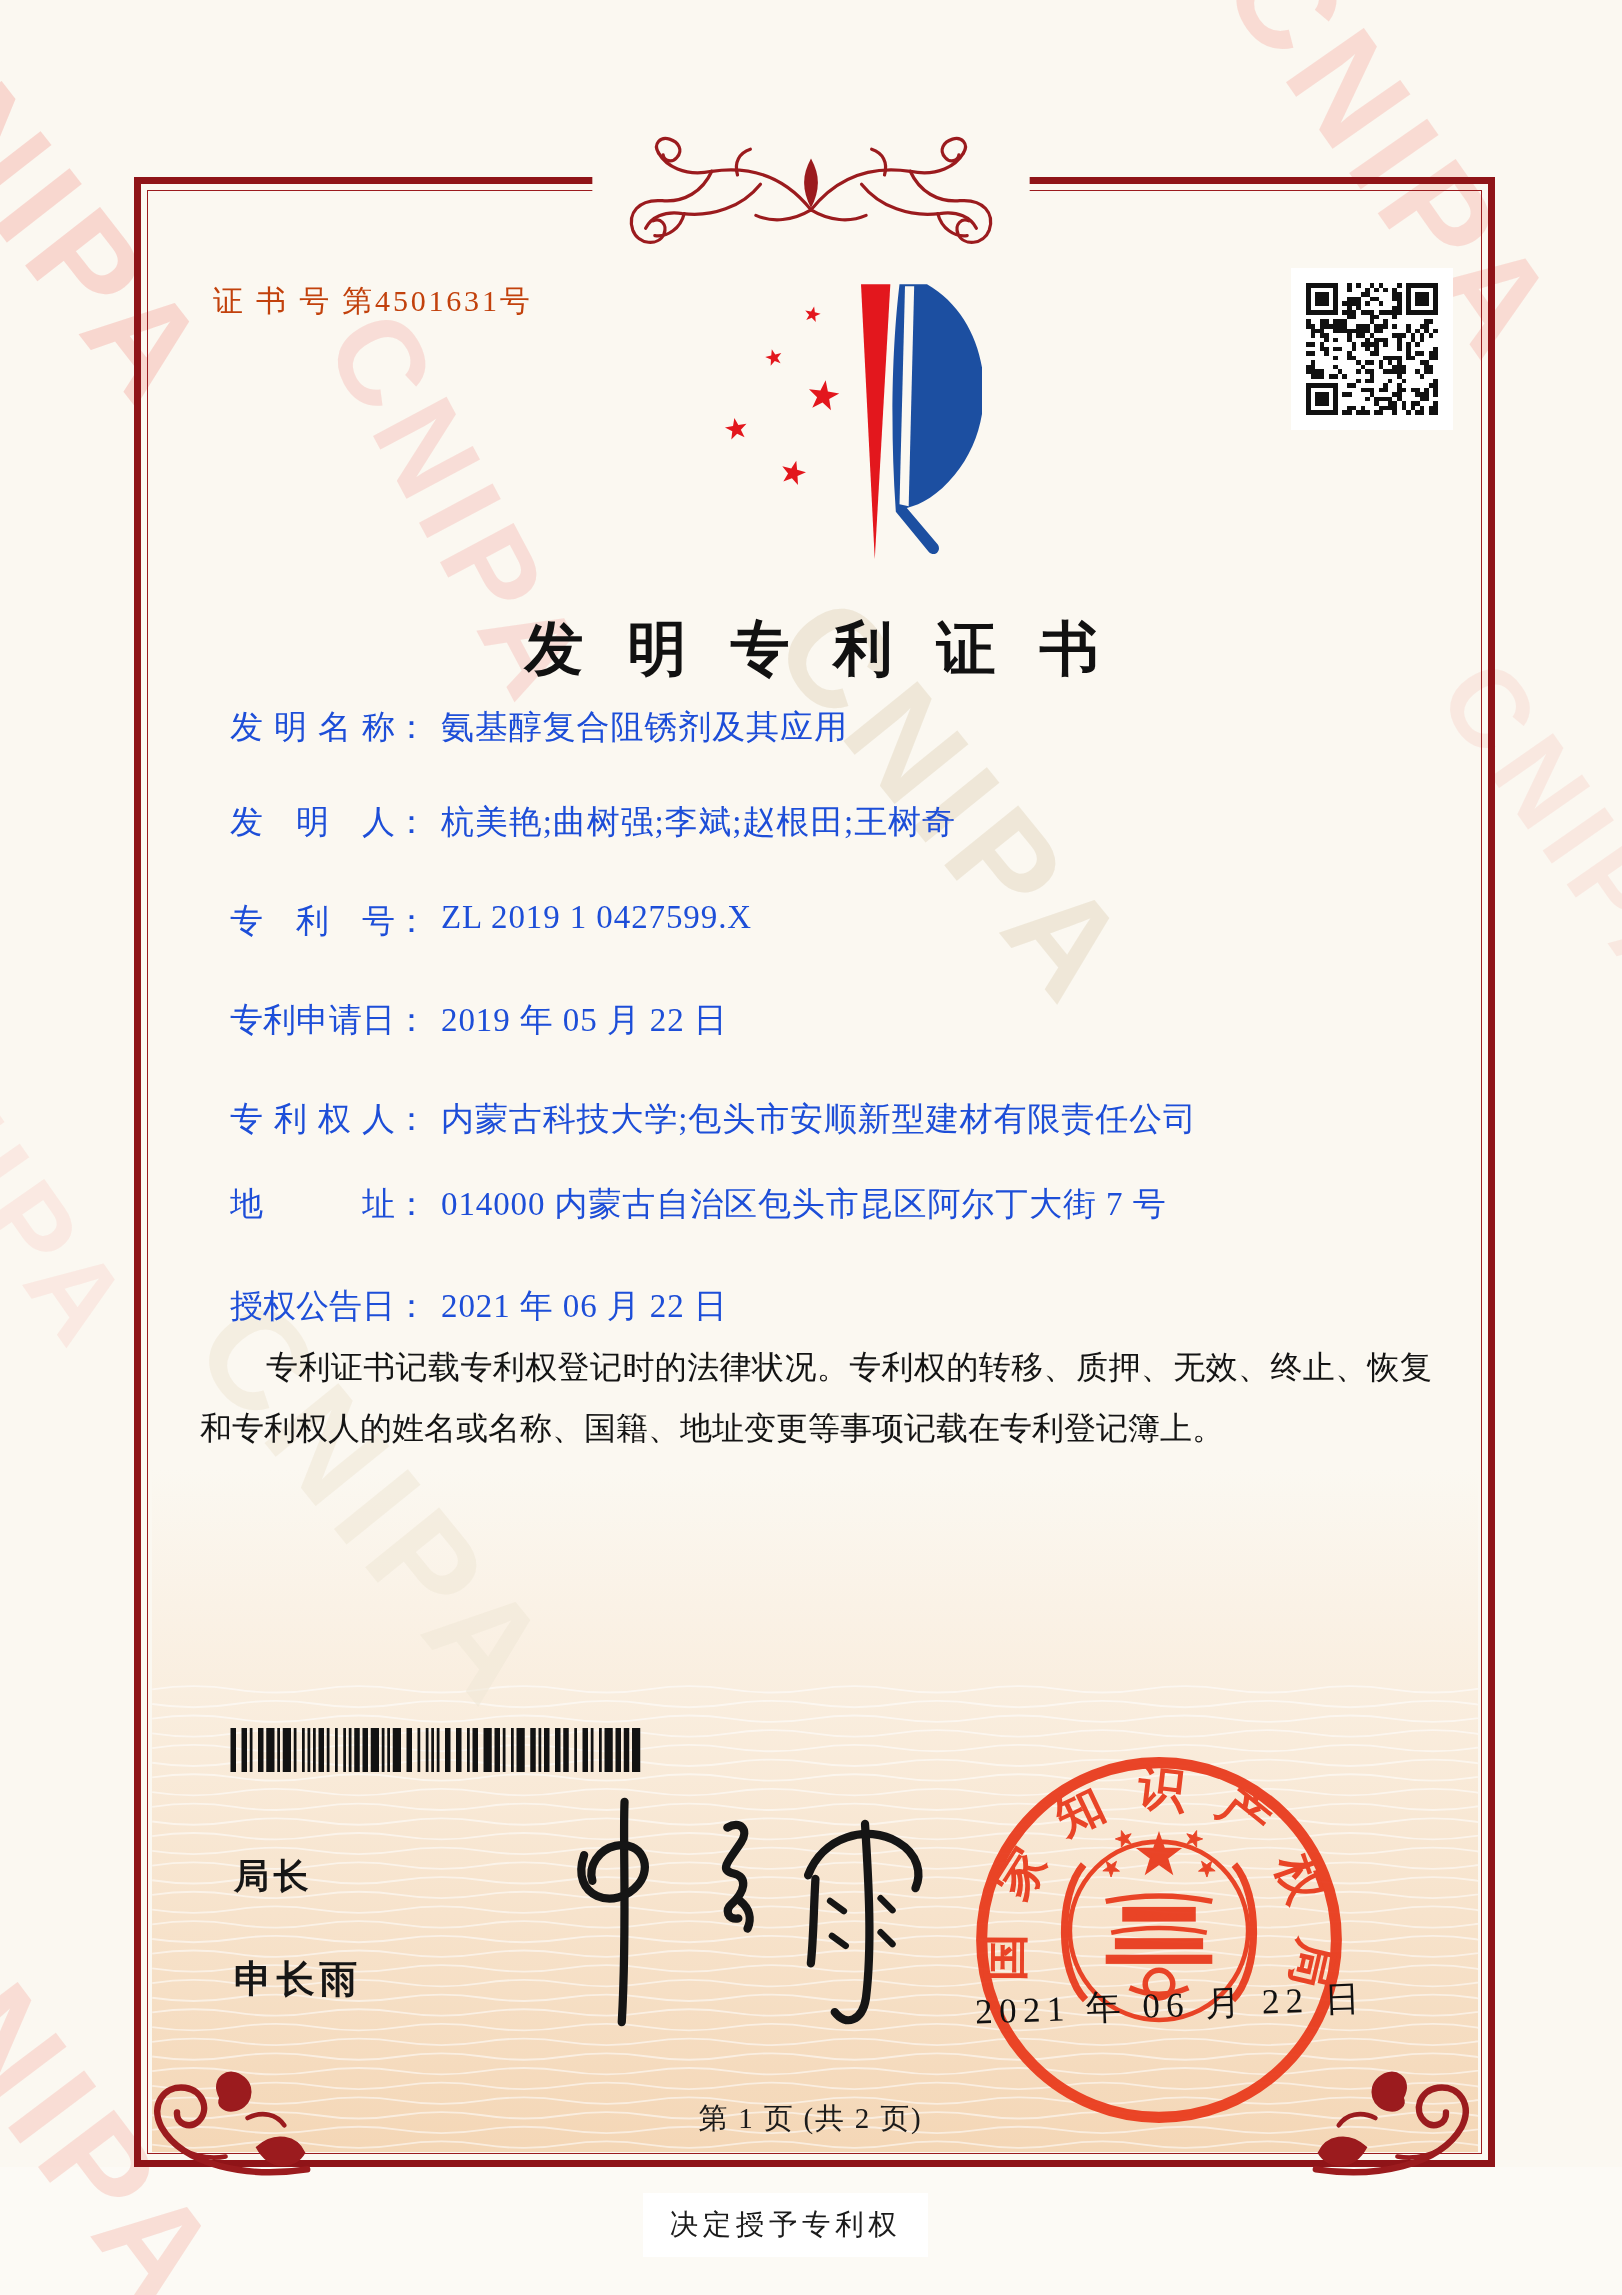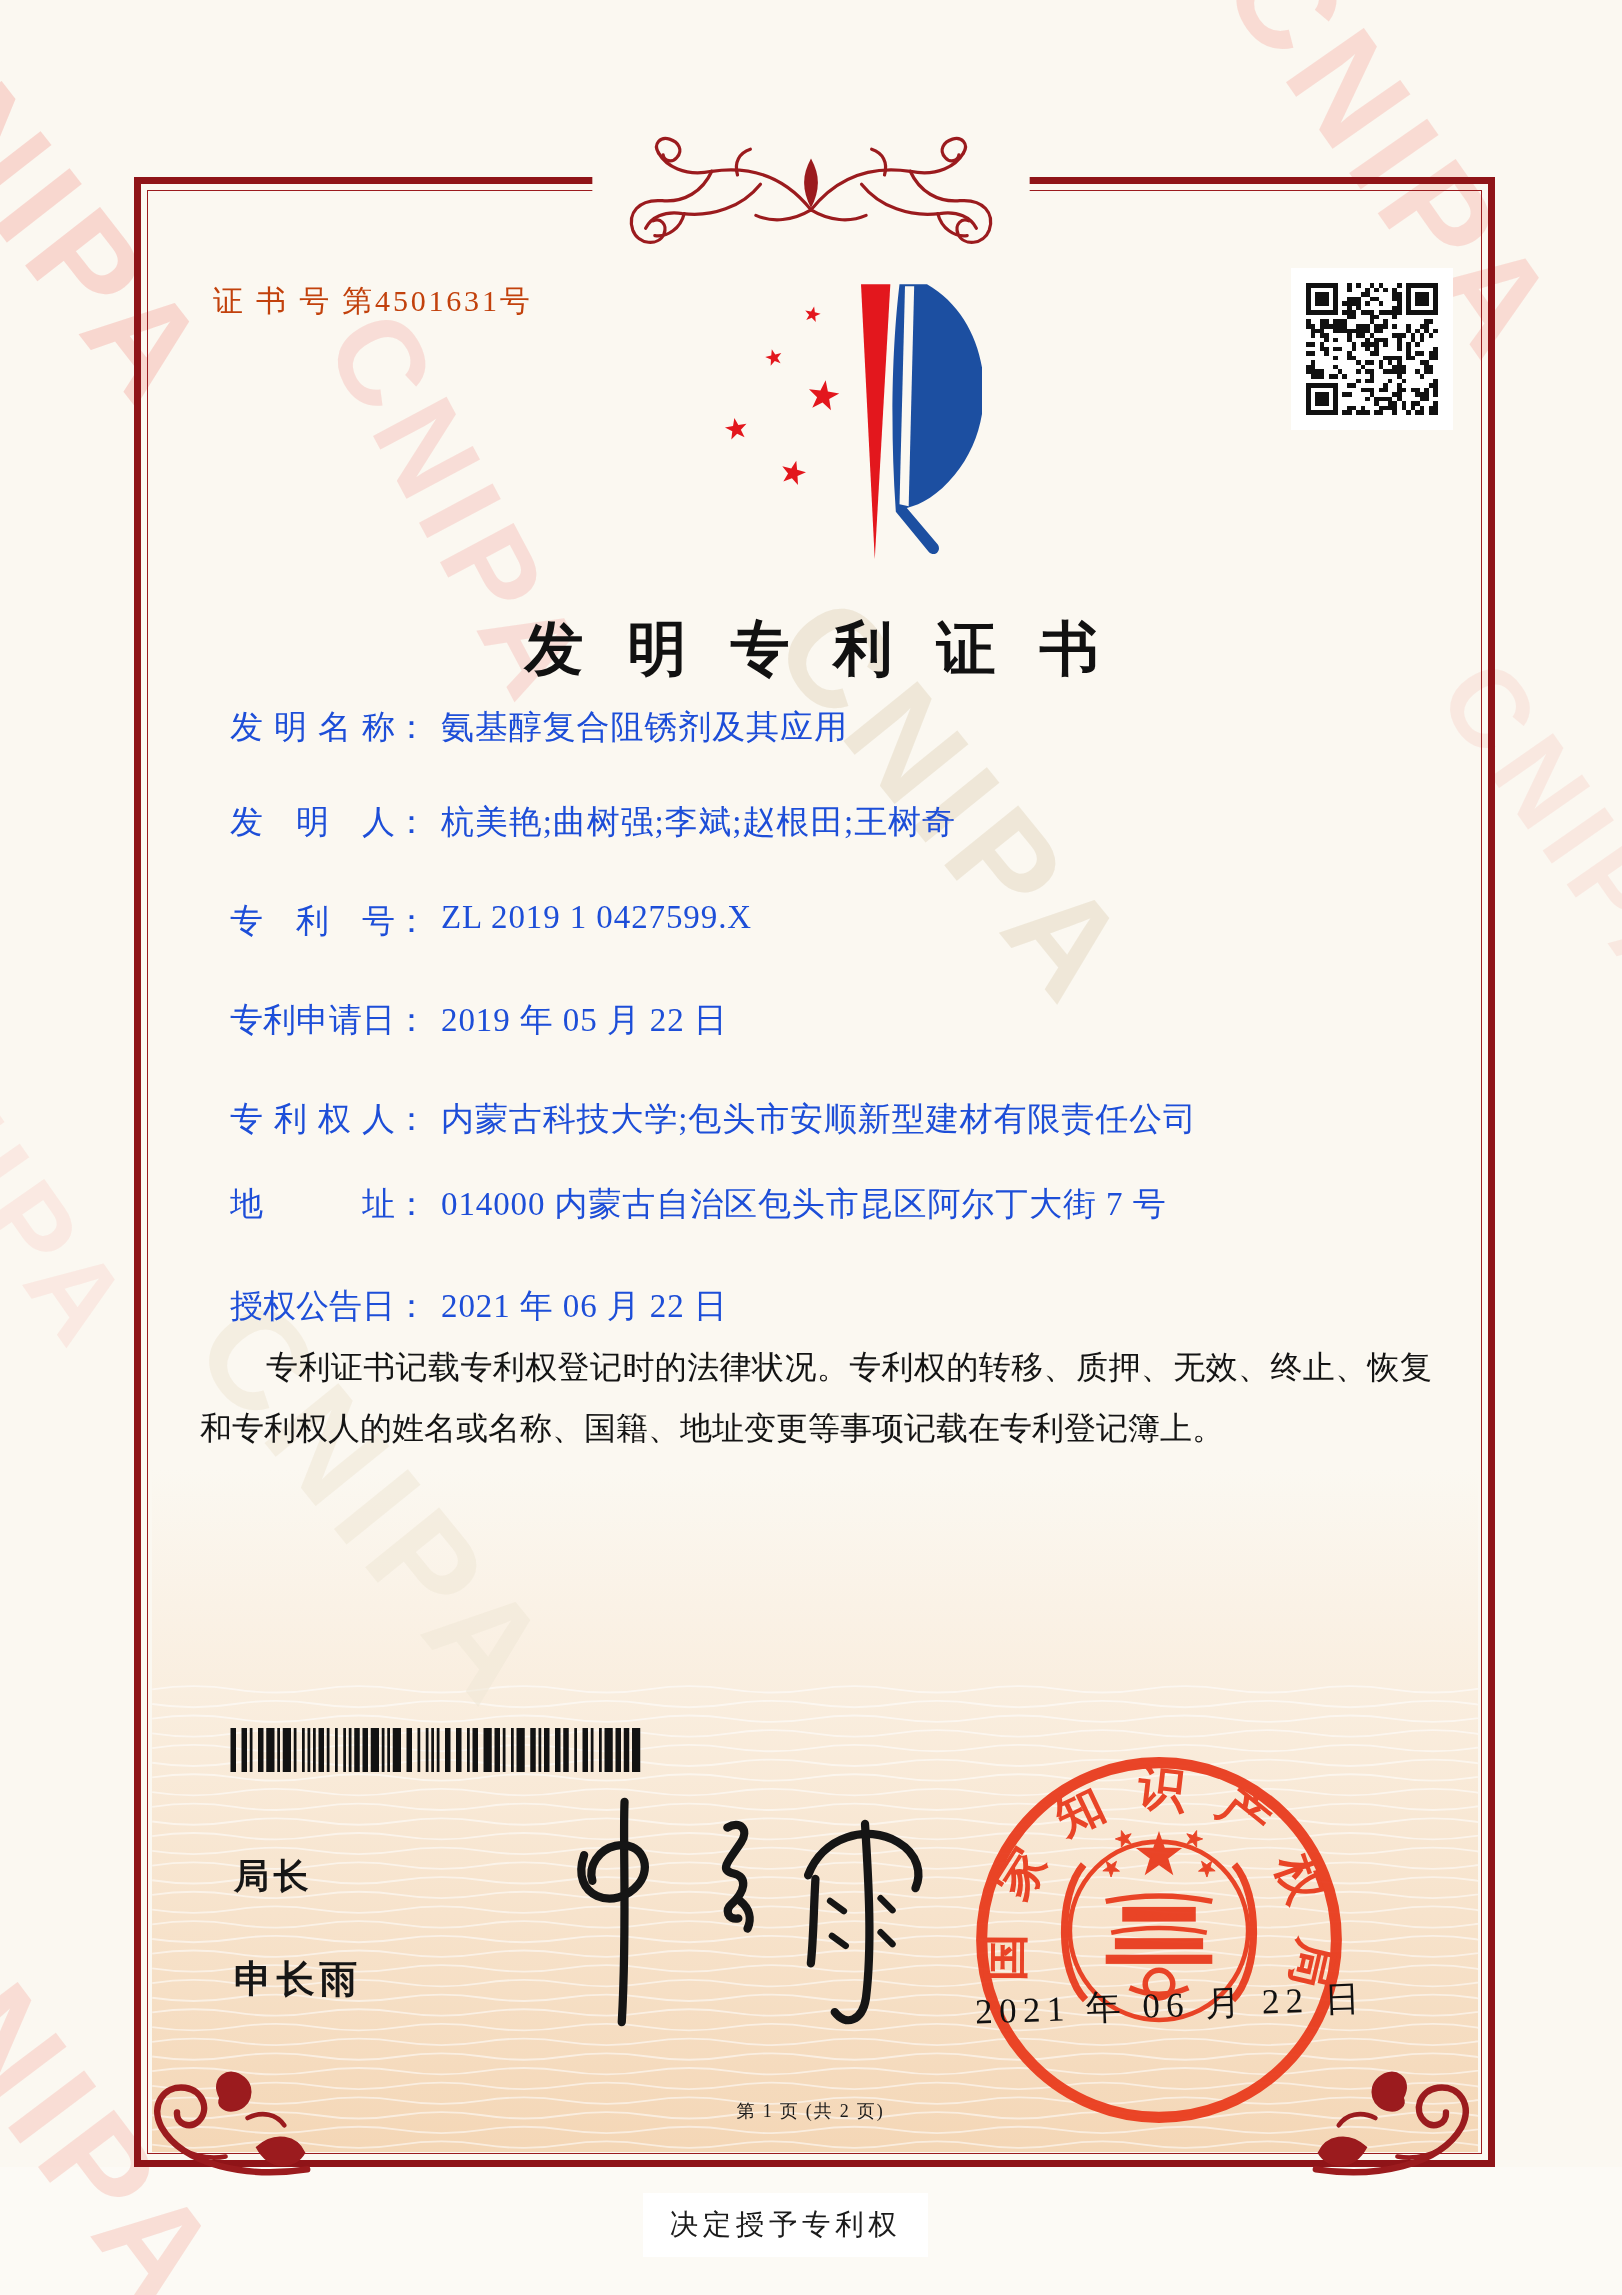--- a/index.html
+++ b/index.html
@@ -50,21 +50,21 @@
   #sig-name{left:234px;top:1954px;font-family:"Liberation Sans","DejaVu Sans",sans-serif;
             font-weight:700;font-size:38px;color:#161616;letter-spacing:4.6px;}
   #signature-svg{left:507px;top:1789px;}
 
   
   #seal-svg{left:966px;top:1747px;}
   #seal-date{left:975px;top:1982px;width:377px;font-size:35px;color:#111;
              letter-spacing:6.4px;transform:rotate(-2deg);white-space:nowrap;}
 
   
-  #page-info{left:581px;top:2099px;width:459px;text-align:center;font-size:18px;color:#1b1b1b;letter-spacing:1.8px;}
+  #page-info{left:581px;top:2099px;width:459px;text-align:center;font-size:29px;color:#1b1b1b;letter-spacing:1.8px;}
   #note-box{left:643px;top:2193px;width:285px;height:64px;background:#ffffff;
             display:flex;align-items:center;justify-content:center;}
   #note-box span{font-size:28.5px;color:#1b1b1b;letter-spacing:4.6px;}
 
   svg{display:block;}
 </style>
 </head>
 <body>
 
 <div class="abs" id="warm-zone">

